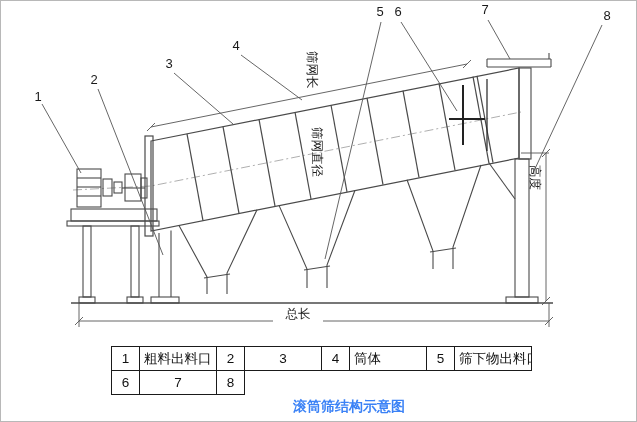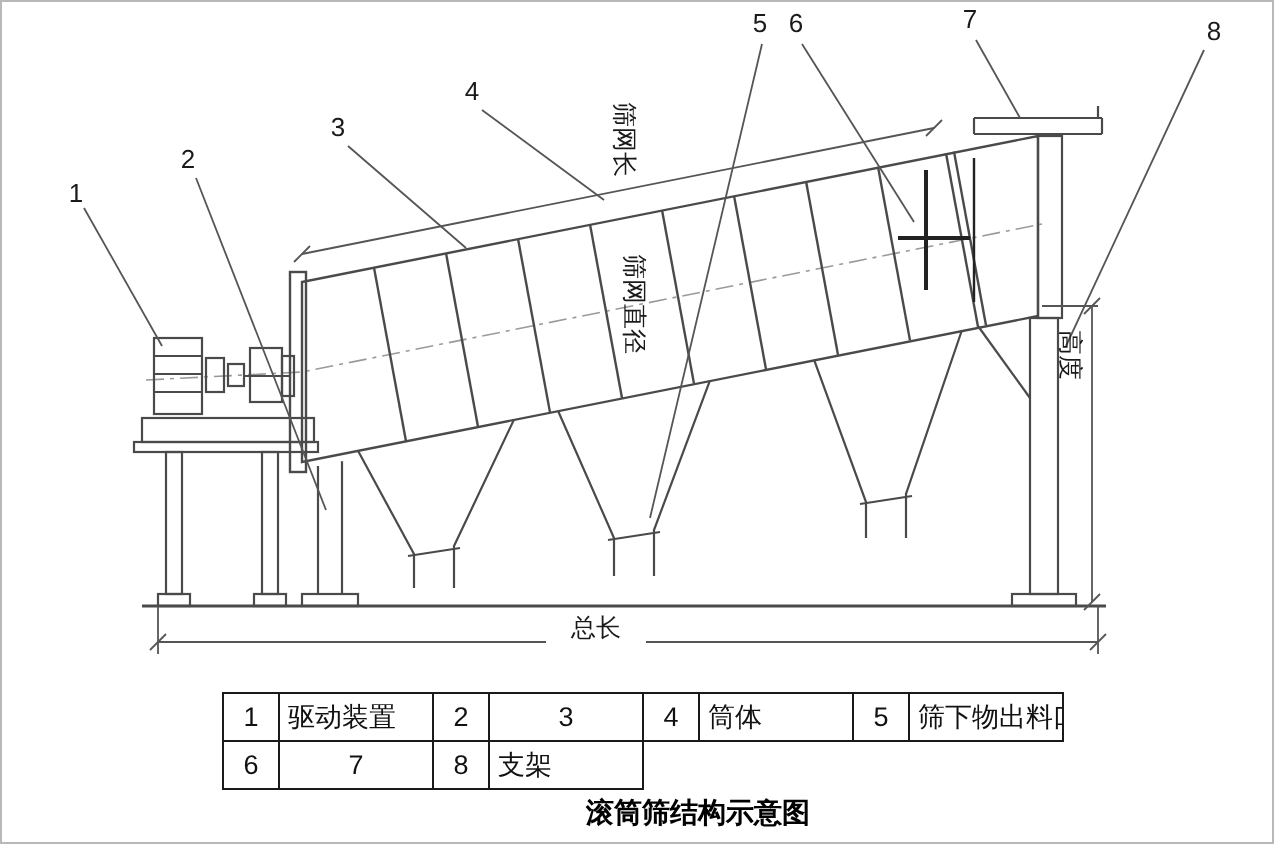--- a/index.html
+++ b/index.html
@@ -27,21 +27,21 @@
     border-bottom:1px solid #1a1a1a;
     display:flex;align-items:center;
     box-sizing:border-box;
     white-space:nowrap;overflow:hidden;
   }
   .legend .num{justify-content:center;}
   .legend .label{padding-left:4px;}
   .caption{
     position:absolute;left:110px;top:397px;width:420px;
     text-align:center;padding-left:56px;box-sizing:border-box;
-    font-size:14px;font-weight:600;color:#000000;
+    font-size:14px;font-weight:600;color:#3b82f6;
   }
   svg text{font-family:"Liberation Sans", sans-serif;}
 </style>
 </head>
 <body>
 
 <div class="stage">
 
   <svg class="drawing" width="637" height="340" viewBox="0 0 637 340">
 
@@ -160,28 +160,27 @@
     <g font-size="12.5" fill="#1a1a1a">
       <text x="297" y="317" text-anchor="middle">总长</text>
       <text x="307" y="50" transform="rotate(90 307 50)">筛网长</text>
       <text x="312" y="126" transform="rotate(90 312 126)">筛网直径</text>
       <text x="530" y="164" transform="rotate(90 530 164)">高度</text>
     </g>
   </svg>
 
   <div class="legend">
     <div class="cell num">1</div>
-    <div class="cell label">驱动装置</div>
+    <div class="cell label">粗料出料口</div>
     <div class="cell num">2</div>
     <div class="cell num">3</div>
     <div class="cell num">4</div>
     <div class="cell label">筒体</div>
     <div class="cell num">5</div>
     <div class="cell label">筛下物出料口</div>
     <div class="cell num">6</div>
     <div class="cell num">7</div>
     <div class="cell num">8</div>
-    <div class="cell label">支架</div>
   </div>
 
   <div class="caption">滚筒筛结构示意图</div>
 
 </div>
 
 </body></html>

